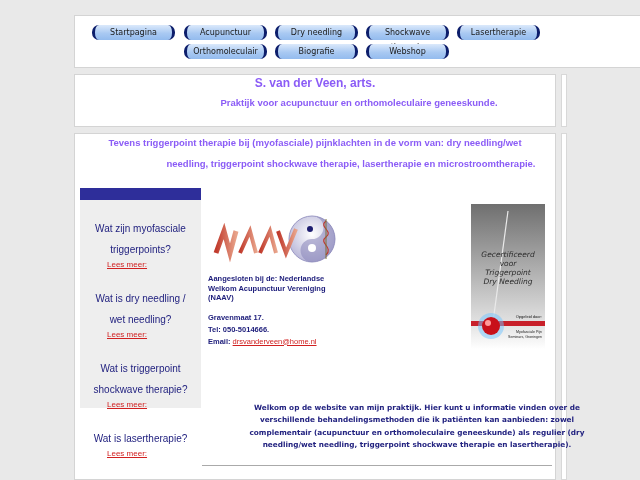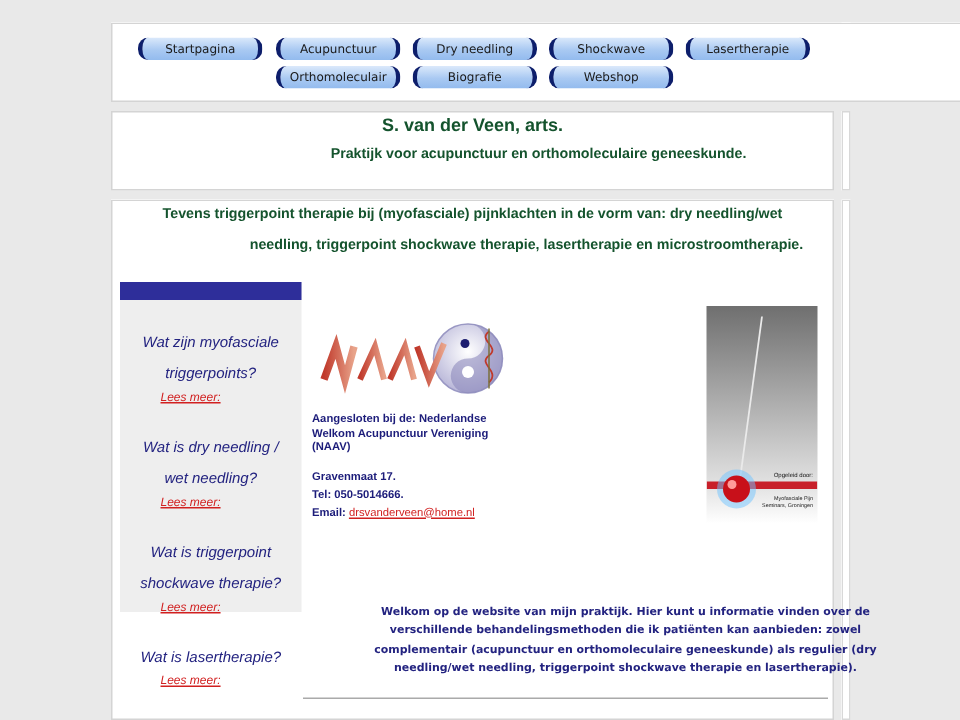--- a/index.html
+++ b/index.html
@@ -4,22 +4,22 @@
 <style>
   html, body { margin:0; padding:0; }
   body { width:640px; height:480px; background:#e9e9e9; position:relative; overflow:hidden; font-family:"Liberation Sans", sans-serif; }
   .panel { position:absolute; background:#fff; box-shadow: inset 0 0 0 1px #d4d4d4; }
   .strip { position:absolute; left:561px; width:6px; background:#fff; box-shadow: inset 0 0 0 1px #d8d8d8; }
   #nav { left:74px; top:15px; width:579px; height:53px; }
   #head { left:74px; top:74px; width:482px; height:53px; }
   #main { left:74px; top:133px; width:482px; height:347px; }
   .navbtn { position:absolute; height:15px; width:83px; font-family:"DejaVu Sans", sans-serif; font-size:8px; line-height:15px; color:#1a1a1a; text-align:center;
     background:linear-gradient(#dbe9fb, #a9c9f2 55%, #93bbee); border-radius:7px; border-left:3px solid #0d1e6b; border-right:3px solid #0d1e6b; box-sizing:border-box; cursor:pointer; }
-  .title { position:absolute; left:0; width:100%; text-align:center; color:#14532d; font-weight:bold; }
-  #sidebar { position:absolute; left:6px; top:55px; width:121px; height:220px; background:#eeeeee;font-style:italic; }
+  .title { position:absolute; left:0; width:100%; text-align:center; color:#8b5cf6; font-weight:bold; }
+  #sidebar { position:absolute; left:6px; top:55px; width:121px; height:220px; background:#eeeeee; }
   #sidebar .bar { height:12px; background:#2e2e9a; }
   .q { text-align:center; color:#232380; font-size:10px; line-height:21px; }
   .lees { color:#d12020; font-size:8px; text-decoration:underline; display:block; margin-left:3px; cursor:pointer;padding-left:24px; }
   .info { position:absolute; left:134px; top:141px; color:#1c1c7a; font-size:7.5px; font-weight:bold; line-height:9.5px; }
   .info a { color:#d12020; text-decoration:underline; font-weight:normal; cursor:pointer; }
   .welcome { position:absolute; left:128px; top:269px; width:350px; text-align:center; color:#232380; font-family:"DejaVu Sans", sans-serif; font-size:7.3px; font-weight:bold; line-height:12.3px;margin-left:40px; }
   .hr { position:absolute; left:128px; top:332px; width:350px; height:1px; background:#aaaaaa; }
 </style>
 </head>
 <body>
@@ -114,20 +114,26 @@
   </div>
 
   <div style="position:absolute;left:397px;top:71px;width:74px;height:145px;background:linear-gradient(#6f6f6f,#e6e6e6 85%,#ffffff);overflow:hidden;">
     <svg width="74" height="145" viewBox="0 0 74 145" style="position:absolute;left:0;top:0;">
       <line x1="37" y1="7" x2="22" y2="118" stroke="#eaeaea" stroke-width="1.2"></line>
       <rect x="0" y="117" width="74" height="5" fill="#c8202a"></rect>
       <circle cx="20" cy="122" r="13" fill="#6fc4ff" opacity="0.5"></circle>
       <circle cx="20" cy="122" r="9" fill="#c8101a"></circle>
       <circle cx="17" cy="119" r="3" fill="#ff9a9a"></circle>
     </svg>
+    <div style="position:absolute;left:0;top:46px;width:100%;text-align:center;font-family:'DejaVu Sans',sans-serif;font-style:italic;font-size:7.5px;line-height:9px;color:#2c2c2c;">
+      <div>Gecertificeerd</div>
+      <div>voor</div>
+      <div>Triggerpoint</div>
+      <div>Dry Needling</div>
+    </div>
     <div style="position:absolute;right:3px;top:110px;font-size:4px;color:#111;">Opgeleid door:</div>
     <div style="position:absolute;right:3px;top:126px;font-size:3.6px;line-height:5px;color:#222;text-align:right;">
       <div>Myofasciale Pijn</div>
       <div>Seminars, Groningen</div>
     </div>
   </div>
 
   <div class="welcome">Welkom op de website van mijn praktijk. Hier kunt u informatie vinden over de verschillende behandelingsmethoden die ik patiënten kan aanbieden: zowel complementair (acupunctuur en orthomoleculaire geneeskunde) als regulier (dry needling/wet needling, triggerpoint shockwave therapie en lasertherapie).</div>
   <div class="hr"></div>
 </div>

